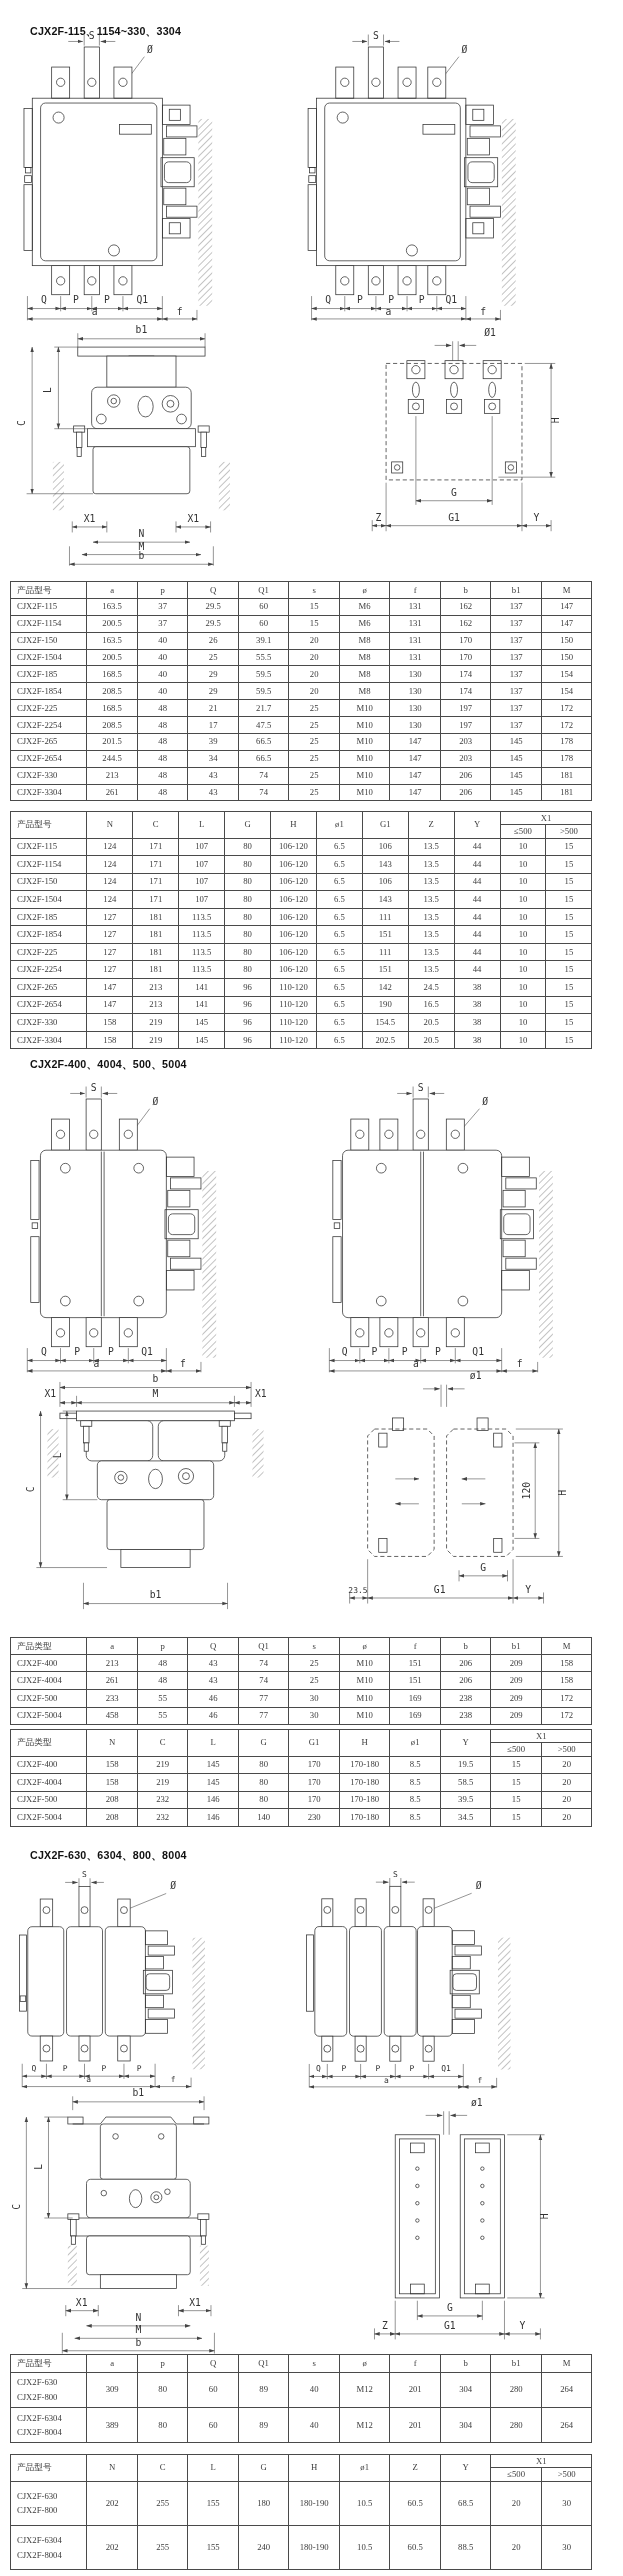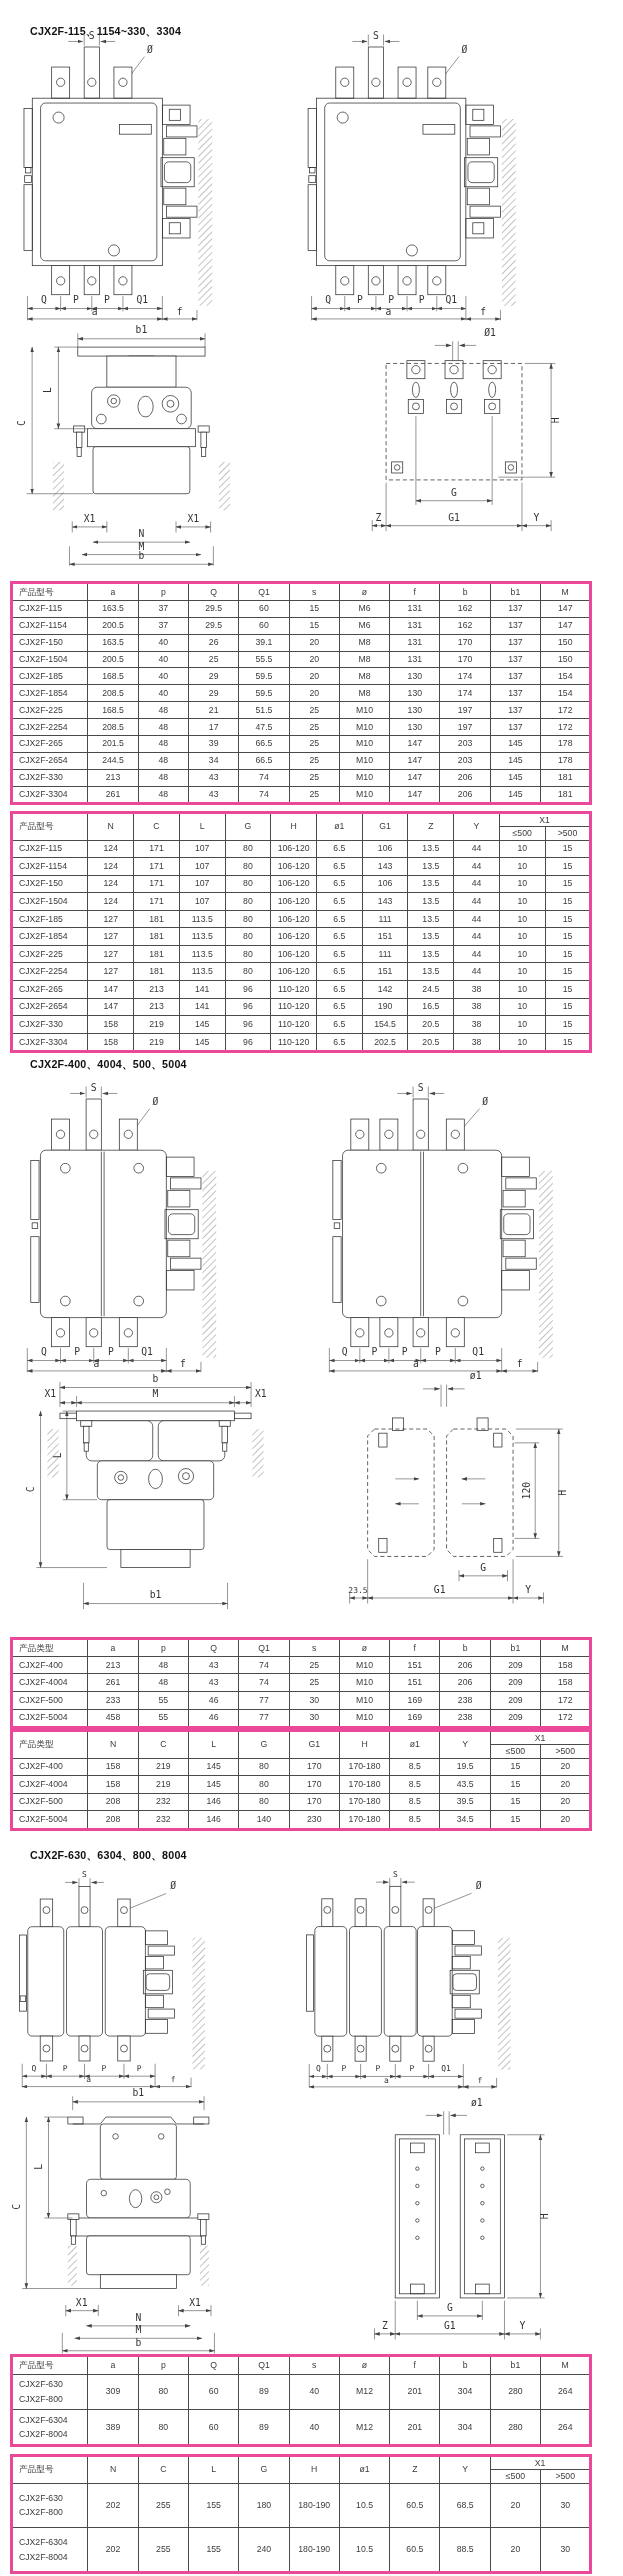--- a/index.html
+++ b/index.html
@@ -15,21 +15,21 @@
   .d{stroke:#555;stroke-width:.9;fill:none;}
   .hx{fill:url(#hx);stroke:none;}
   svg.draw text{font-family:"DejaVu Sans Mono","Liberation Mono",monospace;
       font-size:14px;fill:#333;text-anchor:middle;}
   svg.draw text.sm{font-size:11.5px;}
   
   table.dim{position:absolute;left:10.4px;width:582px;border-collapse:collapse;
      table-layout:fixed;background:#fff;font-family:"Liberation Sans",sans-serif;}
   table.dim th,table.dim td{border:0.7px solid #4a4a4a;color:#3c3c3c;font-weight:normal;
      font-size:8.7px;text-align:center;padding:0.7px 1.4px;line-height:1.25;}
-  table.dim{border:3px solid #ec4899;}
+  table.dim{border:1px solid #ec4899;font-family:Liberation Serif, serif;}
   table.dim td.model,table.dim th.model{text-align:left;padding-left:5.5px;}
   #t1 th,#t1 td{height:14.5px;}
   #t2 tbody td{height:15.2px;} #t2 thead tr:first-child th{height:9.7px;} 
   #t3 th,#t3 td{height:14.5px;} #t3 tbody td{height:15.2px;}
   #t4 tbody td{height:15.2px;} #t4 thead tr:first-child th{height:9.7px;}
   #t5 th{height:15.2px;} #t5 tbody td{height:33px;}
   #t6 thead tr:first-child th{height:11px;} #t6 tbody td{height:42px;}
   #t5 td.model div,#t6 td.model div{line-height:14.5px;}
 </style>
 </head>
@@ -432,21 +432,21 @@
           <td>137</td>
           <td>154</td>
         </tr>
         <tr>
           <td class="model">
             <div>CJX2F-225</div>
           </td>
           <td>168.5</td>
           <td>48</td>
           <td>21</td>
-          <td>51.5</td>
+          <td>21.7</td>
           <td>25</td>
           <td>M10</td>
           <td>130</td>
           <td>197</td>
           <td>137</td>
           <td>172</td>
         </tr>
         <tr>
           <td class="model">
             <div>CJX2F-2254</div>
@@ -1146,21 +1146,21 @@
           <td class="model">
             <div>CJX2F-4004</div>
           </td>
           <td>158</td>
           <td>219</td>
           <td>145</td>
           <td>80</td>
           <td>170</td>
           <td>170-180</td>
           <td>8.5</td>
-          <td>43.5</td>
+          <td>58.5</td>
           <td>15</td>
           <td>20</td>
         </tr>
         <tr>
           <td class="model">
             <div>CJX2F-500</div>
           </td>
           <td>208</td>
           <td>232</td>
           <td>146</td>

